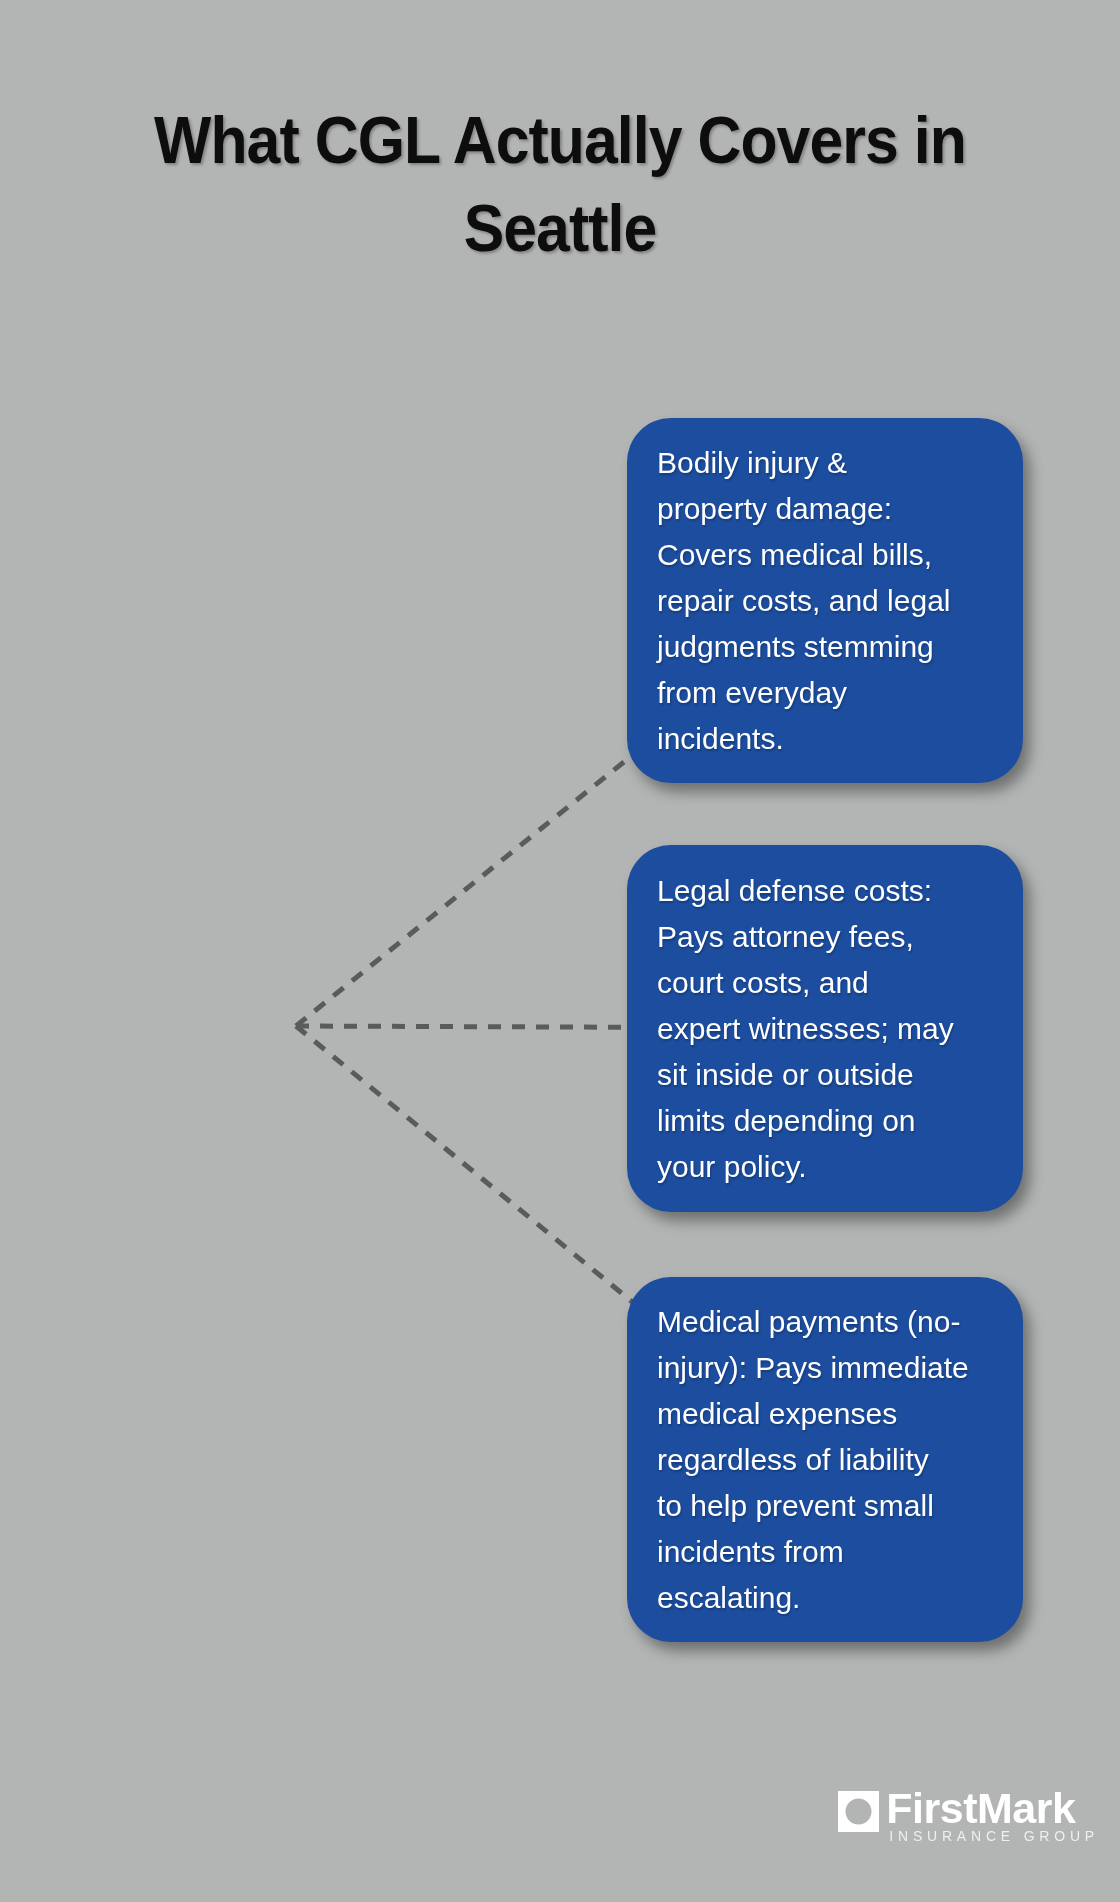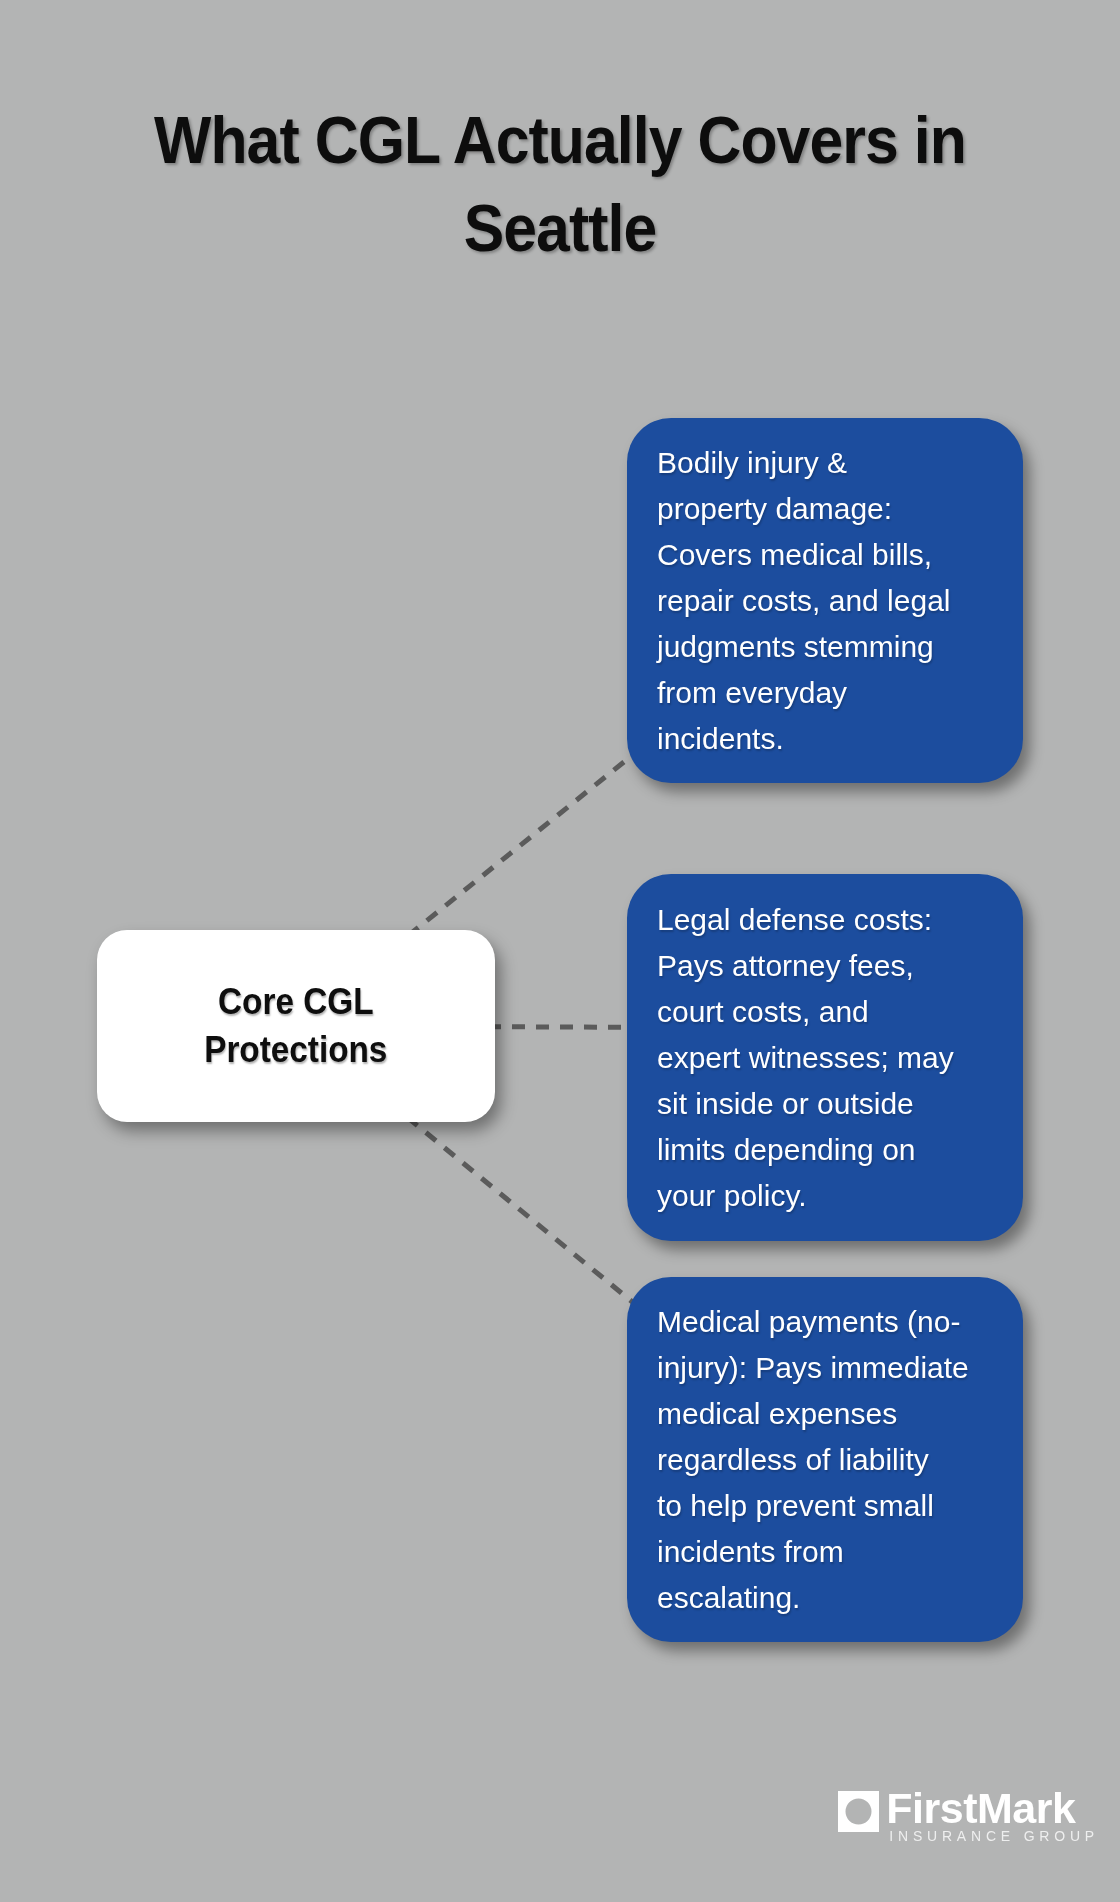--- a/index.html
+++ b/index.html
@@ -88,21 +88,21 @@
     padding: 18px 26px 18px 30px;
   }
   .branch .text {
     font-size: 30px;
     line-height: 46px;
     color: #ffffff;
     white-space: pre-line;
     text-shadow: 1px 2px 2px rgba(0,0,0,0.22);
   }
   .branch-1 { top: 418px;  height: 365px; }
-  .branch-2 { top: 874px;  height: 367px; }
+  .branch-2 { top: 845px;  height: 367px; }
   .branch-3 { top: 1277px; height: 365px; }
 
   
   .logo {
     position: absolute;
     right: 64px;
     bottom: 58px;
     display: flex;
     align-items: flex-start;
     gap: 7px;
@@ -133,24 +133,20 @@
 
   <h1 class="title">What CGL Actually Covers in
 Seattle</h1>
 
   <svg class="connectors" viewBox="0 0 1120 1902" xmlns="http://www.w3.org/2000/svg">
     <line x1="296" y1="1026" x2="825" y2="600"></line>
     <line x1="296" y1="1026" x2="825" y2="1028"></line>
     <line x1="296" y1="1026" x2="825" y2="1460"></line>
   </svg>
 
-  <div class="center-node">
-    <div class="label">Core CGL
-Protections</div>
-  </div>
 
   <div class="branch branch-1">
     <div class="text">Bodily injury &amp;
 property damage:
 Covers medical bills,
 repair costs, and legal
 judgments stemming
 from everyday
 incidents.</div>
   </div>

